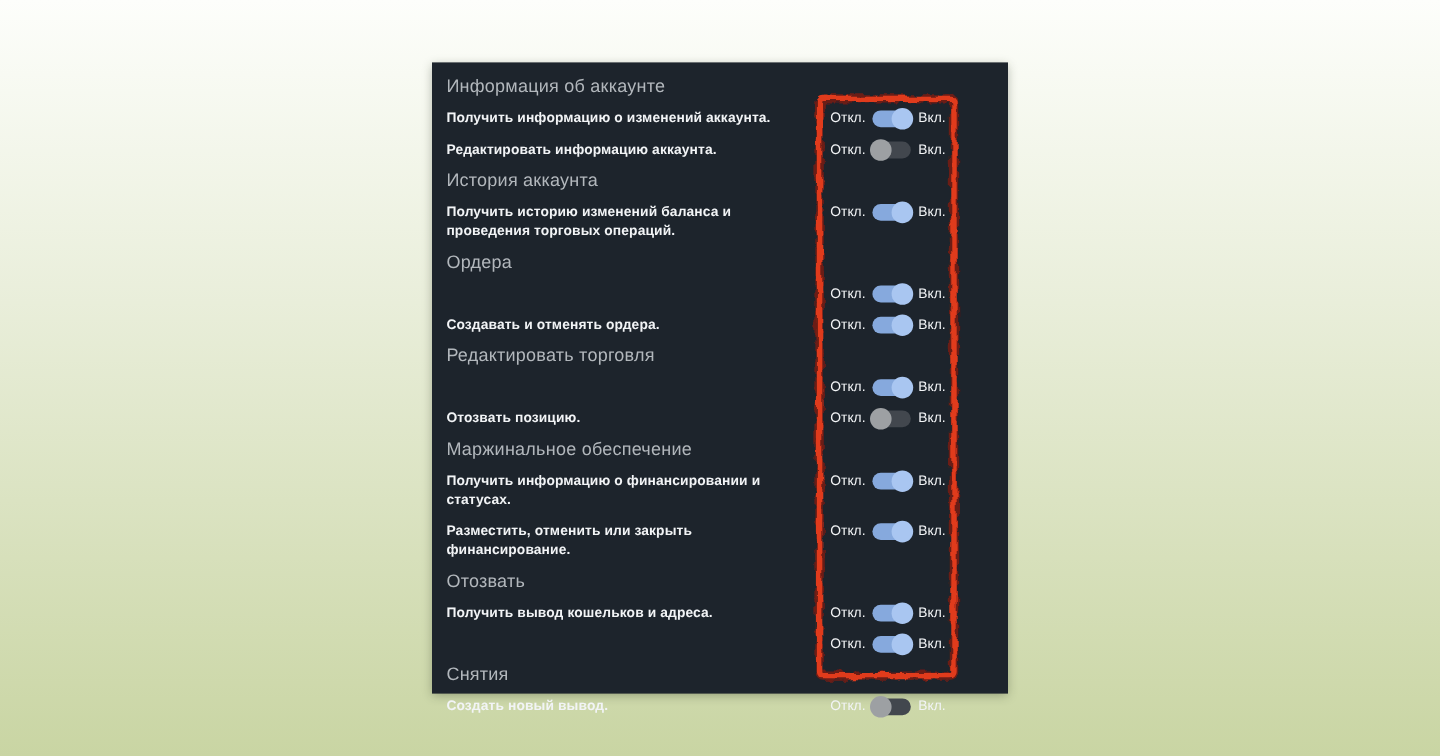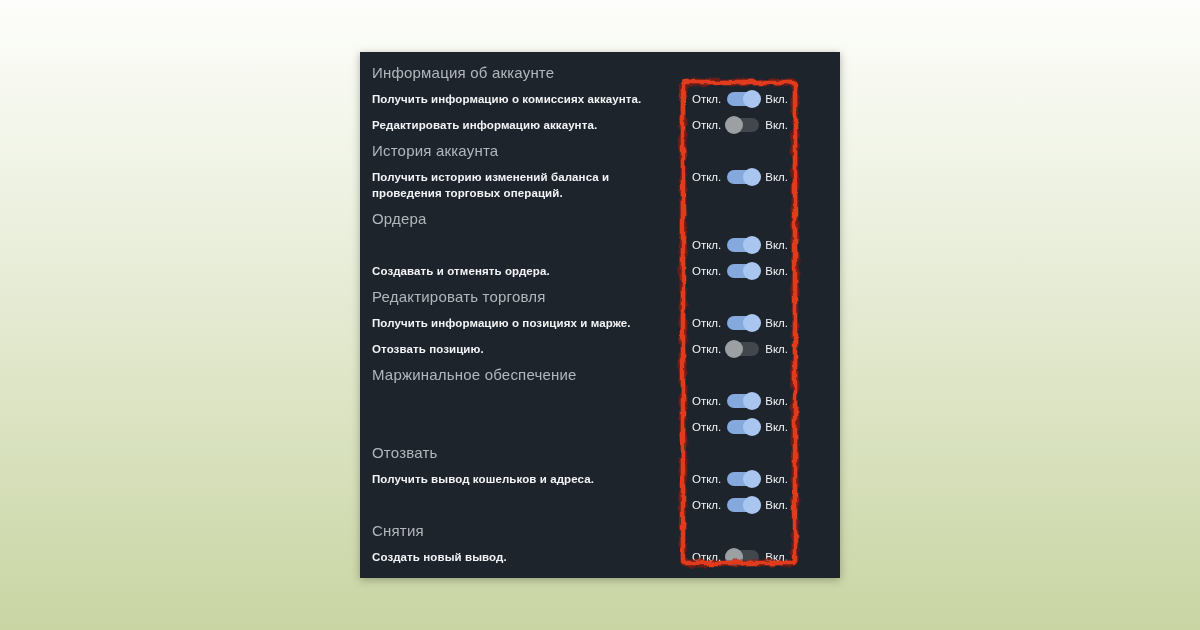--- a/index.html
+++ b/index.html
@@ -60,21 +60,21 @@
 </style>
 </head>
 <body>
 
 <div class="panel">
   <div id="sections-root">
   <section class="section">
     <h2 class="section-header">Информация об аккаунте</h2>
 
   <div class="perm-row">
-    <span class="perm-label">Получить информацию о комиссиях аккаунта.</span>
+    <span class="perm-label">Получить информацию о изменений аккаунта.</span>
     <span class="toggle-group">
       <span class="t-label">Откл.</span>
       <span class="toggle on">
         <span class="knob"></span>
       </span>
       <span class="t-label">Вкл.</span>
     </span>
   </div>
 
   <div class="perm-row">
@@ -126,21 +126,20 @@
       </span>
       <span class="t-label">Вкл.</span>
     </span>
   </div>
 </section>
 
   <section class="section">
     <h2 class="section-header">Редактировать торговля</h2>
 
   <div class="perm-row">
-    <span class="perm-label">Получить информацию о позициях и марже.</span>
     <span class="toggle-group">
       <span class="t-label">Откл.</span>
       <span class="toggle on">
         <span class="knob"></span>
       </span>
       <span class="t-label">Вкл.</span>
     </span>
   </div>
 
   <div class="perm-row">
@@ -152,30 +151,32 @@
       </span>
       <span class="t-label">Вкл.</span>
     </span>
   </div>
 </section>
 
   <section class="section">
     <h2 class="section-header">Маржинальное обеспечение</h2>
 
   <div class="perm-row">
-    <span class="toggle-group">
-      <span class="t-label">Откл.</span>
-      <span class="toggle on">
-        <span class="knob"></span>
-      </span>
-      <span class="t-label">Вкл.</span>
-    </span>
-  </div>
-
-  <div class="perm-row">
+    <span class="perm-label">Получить информацию о финансировании и статусах.</span>
+    <span class="toggle-group">
+      <span class="t-label">Откл.</span>
+      <span class="toggle on">
+        <span class="knob"></span>
+      </span>
+      <span class="t-label">Вкл.</span>
+    </span>
+  </div>
+
+  <div class="perm-row">
+    <span class="perm-label">Разместить, отменить или закрыть финансирование.</span>
     <span class="toggle-group">
       <span class="t-label">Откл.</span>
       <span class="toggle on">
         <span class="knob"></span>
       </span>
       <span class="t-label">Вкл.</span>
     </span>
   </div>
 </section>
 

